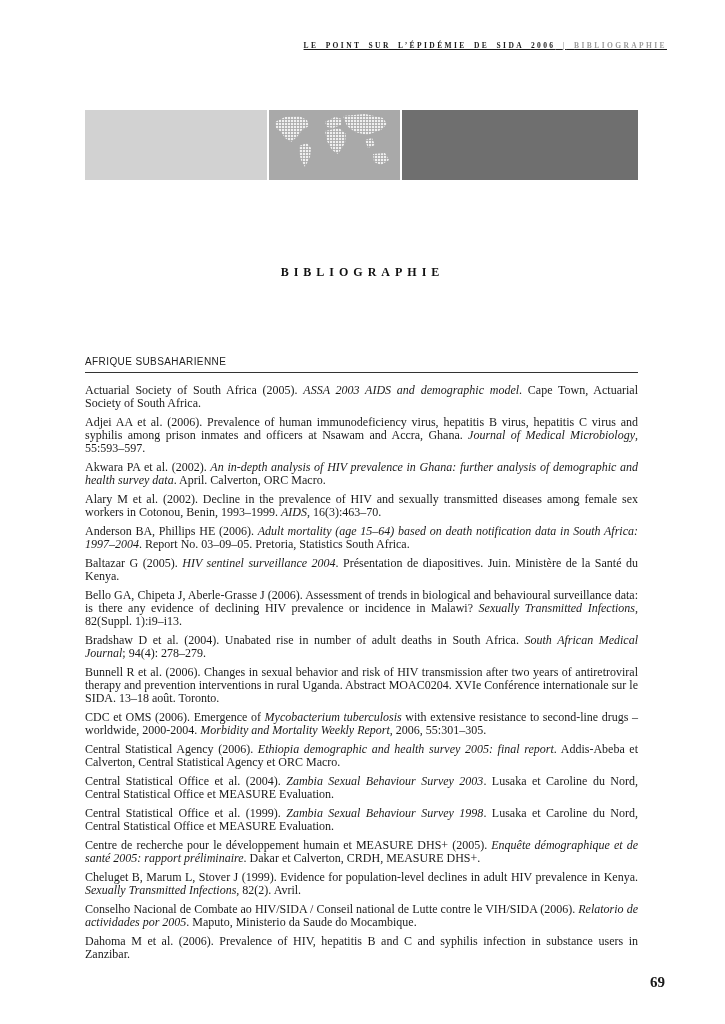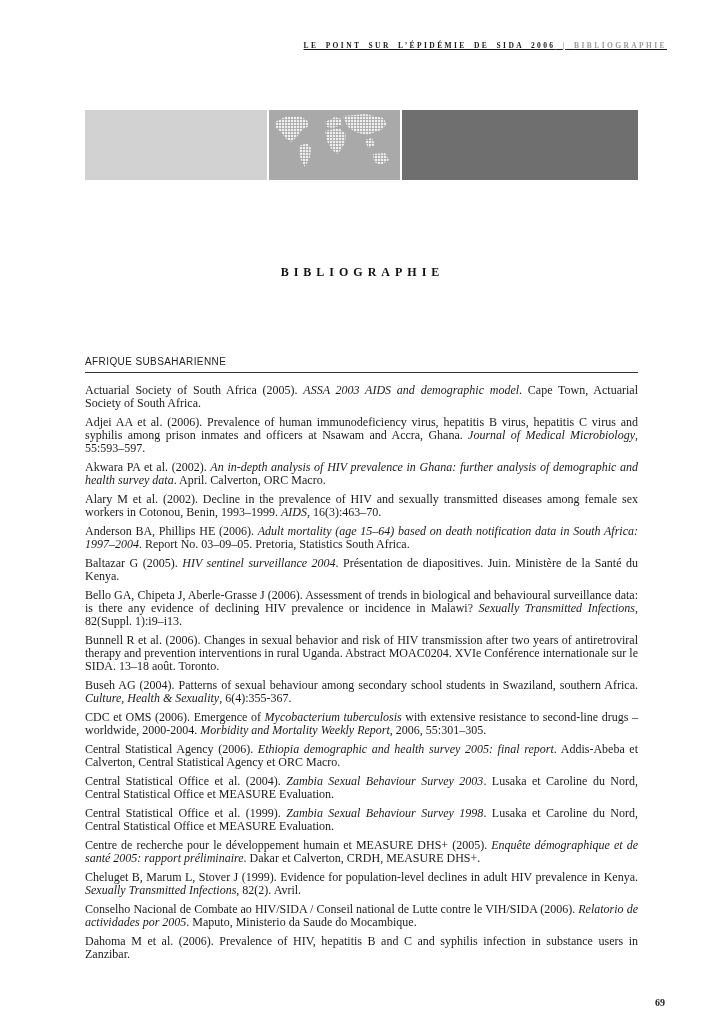--- a/index.html
+++ b/index.html
@@ -80,23 +80,23 @@
     line-height:13px;
     text-align:justify;
     margin-bottom:6px;
     color:#1a1a1a;
   }
   .refs .it { font-style:italic; }
   .refs .rm { font-style:normal; }
 
   
   .page-number {
-    position:absolute; top:997px; right:60px;
+    position:absolute; top:974px; right:60px;
     font-family:"Liberation Serif", serif;
-    font-size:10px; font-weight:bold;
+    font-size:15px; font-weight:bold;
     color:#1a1a1a;
     padding-left:32px;
   }
 </style>
 </head>
 <body>
 
 <div class="page">
 
   <div class="running-header">
@@ -134,22 +134,22 @@
   </div>
 
   <div class="refs">
       <p class="ref"><span class="rm">Actuarial Society of South Africa (2005). </span><span class="it">ASSA 2003 AIDS and demographic model</span><span class="rm">. Cape Town, Actuarial Society of South Africa.</span></p>
       <p class="ref"><span class="rm">Adjei AA et al. (2006). Prevalence of human immunodeficiency virus, hepatitis B virus, hepatitis C virus and syphilis among prison inmates and officers at Nsawam and Accra, Ghana. </span><span class="it">Journal of Medical Microbiology</span><span class="rm">, 55:593–597.</span></p>
       <p class="ref"><span class="rm">Akwara PA et al. (2002). </span><span class="it">An in-depth analysis of HIV prevalence in Ghana: further analysis of demographic and health survey data</span><span class="rm">. April. Calverton, ORC Macro.</span></p>
       <p class="ref"><span class="rm">Alary M et al. (2002). Decline in the prevalence of HIV and sexually transmitted diseases among female sex workers in Cotonou, Benin, 1993–1999. </span><span class="it">AIDS</span><span class="rm">, 16(3):463–70.</span></p>
       <p class="ref"><span class="rm">Anderson BA, Phillips HE (2006). </span><span class="it">Adult mortality (age 15–64) based on death notification data in South Africa: 1997–2004</span><span class="rm">. Report No. 03–09–05. Pretoria, Statistics South Africa.</span></p>
       <p class="ref"><span class="rm">Baltazar G (2005). </span><span class="it">HIV sentinel surveillance 2004</span><span class="rm">. Présentation de diapositives. Juin. Ministère de la Santé du Kenya.</span></p>
       <p class="ref"><span class="rm">Bello GA, Chipeta J, Aberle-Grasse J (2006). Assessment of trends in biological and behavioural surveillance data: is there any evidence of declining HIV prevalence or incidence in Malawi? </span><span class="it">Sexually Transmitted Infections</span><span class="rm">, 82(Suppl. 1):i9–i13.</span></p>
+      <p class="ref"><span class="rm">Bradshaw D et al. (2004). Unabated rise in number of adult deaths in South Africa. </span><span class="it">South African Medical Journal</span><span class="rm">; 94(4): 278–279.</span></p>
       <p class="ref"><span class="rm">Bunnell R et al. (2006). Changes in sexual behavior and risk of HIV transmission after two years of antiretroviral therapy and prevention interventions in rural Uganda. Abstract MOAC0204. XVIe Conférence internationale sur le SIDA. 13–18 août. Toronto.</span></p>
-      <p class="ref"><span class="rm">Buseh AG (2004). Patterns of sexual behaviour among secondary school students in Swaziland, southern Africa. </span><span class="it">Culture, Health &amp; Sexuality</span><span class="rm">, 6(4):355-367.</span></p>
       <p class="ref"><span class="rm">CDC et OMS (2006). Emergence of </span><span class="it">Mycobacterium tuberculosis</span><span class="rm"> with extensive resistance to second-line drugs – worldwide, 2000-2004. </span><span class="it">Morbidity and Mortality Weekly Report</span><span class="rm">, 2006, 55:301–305.</span></p>
       <p class="ref"><span class="rm">Central Statistical Agency (2006). </span><span class="it">Ethiopia demographic and health survey 2005: final report</span><span class="rm">. Addis-Abeba et Calverton, Central Statistical Agency et ORC Macro.</span></p>
       <p class="ref"><span class="rm">Central Statistical Office et al. (2004). </span><span class="it">Zambia Sexual Behaviour Survey 2003</span><span class="rm">. Lusaka et Caroline du Nord, Central Statistical Office et MEASURE Evaluation.</span></p>
       <p class="ref"><span class="rm">Central Statistical Office et al. (1999). </span><span class="it">Zambia Sexual Behaviour Survey 1998</span><span class="rm">. Lusaka et Caroline du Nord, Central Statistical Office et MEASURE Evaluation.</span></p>
       <p class="ref"><span class="rm">Centre de recherche pour le développement humain et MEASURE DHS+ (2005). </span><span class="it">Enquête démographique et de santé 2005: rapport préliminaire</span><span class="rm">. Dakar et Calverton, CRDH, MEASURE DHS+.</span></p>
       <p class="ref"><span class="rm">Cheluget B, Marum L, Stover J (1999). Evidence for population-level declines in adult HIV prevalence in Kenya. </span><span class="it">Sexually Transmitted Infections</span><span class="rm">, 82(2). Avril.</span></p>
       <p class="ref"><span class="rm">Conselho Nacional de Combate ao HIV/SIDA / Conseil national de Lutte contre le VIH/SIDA (2006). </span><span class="it">Relatorio de actividades por 2005</span><span class="rm">. Maputo, Ministerio da Saude do Mocambique.</span></p>
       <p class="ref"><span class="rm">Dahoma M et al. (2006). Prevalence of HIV, hepatitis B and C and syphilis infection in substance users in Zanzibar.</span></p>
     </div>
 

